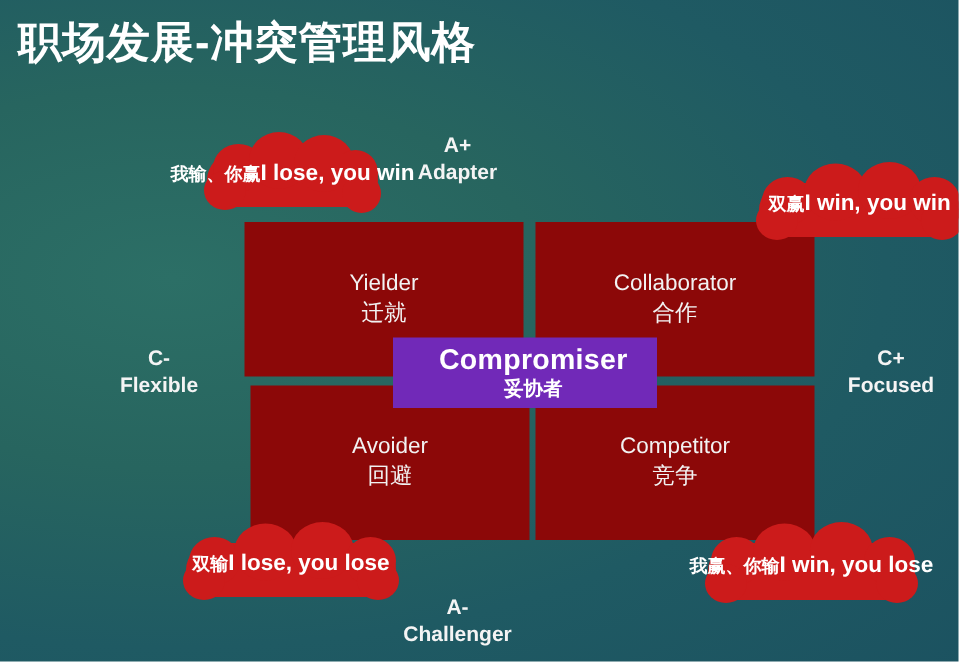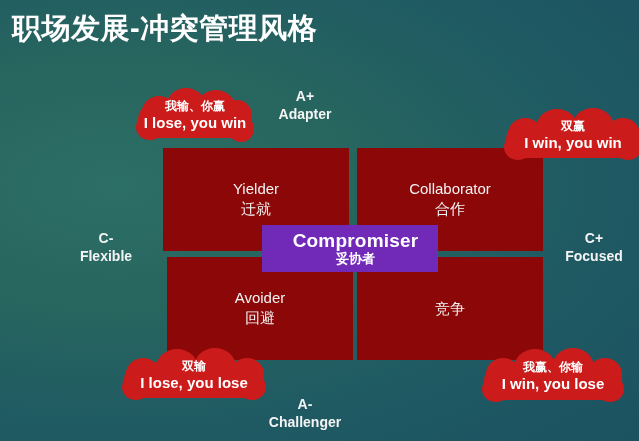--- a/index.html
+++ b/index.html
@@ -111,21 +111,21 @@
   }
   #axis-top    { left: 305px; top: 88px;  transform: translateX(-50%); }
   #axis-bottom { left: 305px; top: 396px; transform: translateX(-50%); }
   #axis-left   { left: 58px;  top: 230px; width: 96px; }
   #axis-right  { left: 552px; top: 230px; width: 84px; }
 
   
   .cloud {
     position: absolute;
     display: flex;
-    flex-direction: column;
+    flex-direction: row;
     align-items: center;
     justify-content: center;
     text-align: center;
     z-index: 5;
   }
   .cloud .puff {
     position: absolute;
     background: #cc1b1b;
     border-radius: 50%;
     z-index: 0;
@@ -143,21 +143,21 @@
     font-weight: bold;
     white-space: nowrap;
   }
   .cloud .txt.zh { font-size: 12px; line-height: 1.25; }
   .cloud .txt.en { font-size: 15px; line-height: 1.25; }
 
   
   #cloud-tl { left: 136px; top: 88px;  width: 118px; height: 56px; }
   #cloud-tr { left: 504px; top: 108px; width: 138px; height: 56px; }
   #cloud-bl { left: 122px; top: 348px; width: 144px; height: 56px; }
-  #cloud-br { left: 482px; top: 348px; width: 142px; height: 58px; }
+  #cloud-br { left: 470px; top: 348px; width: 142px; height: 58px; }
 </style>
 </head>
 <body>
 
 <div id="slide">
 
   <div id="title">职场发展-冲突管理风格</div>
 
   <div id="matrix">
 
@@ -170,20 +170,21 @@
       <div class="quad-en">Collaborator</div>
       <div class="quad-zh">合作</div>
     </div>
 
     <div class="quad bl">
       <div class="quad-en">Avoider</div>
       <div class="quad-zh">回避</div>
     </div>
 
     <div class="quad br">
+      <div class="quad-en">Competitor</div>
       <div class="quad-zh">竞争</div>
     </div>
 
   </div>
 
   <div id="center-box">
     <div id="center-en">Compromiser</div>
     <div id="center-zh">妥协者</div>
   </div>
 

